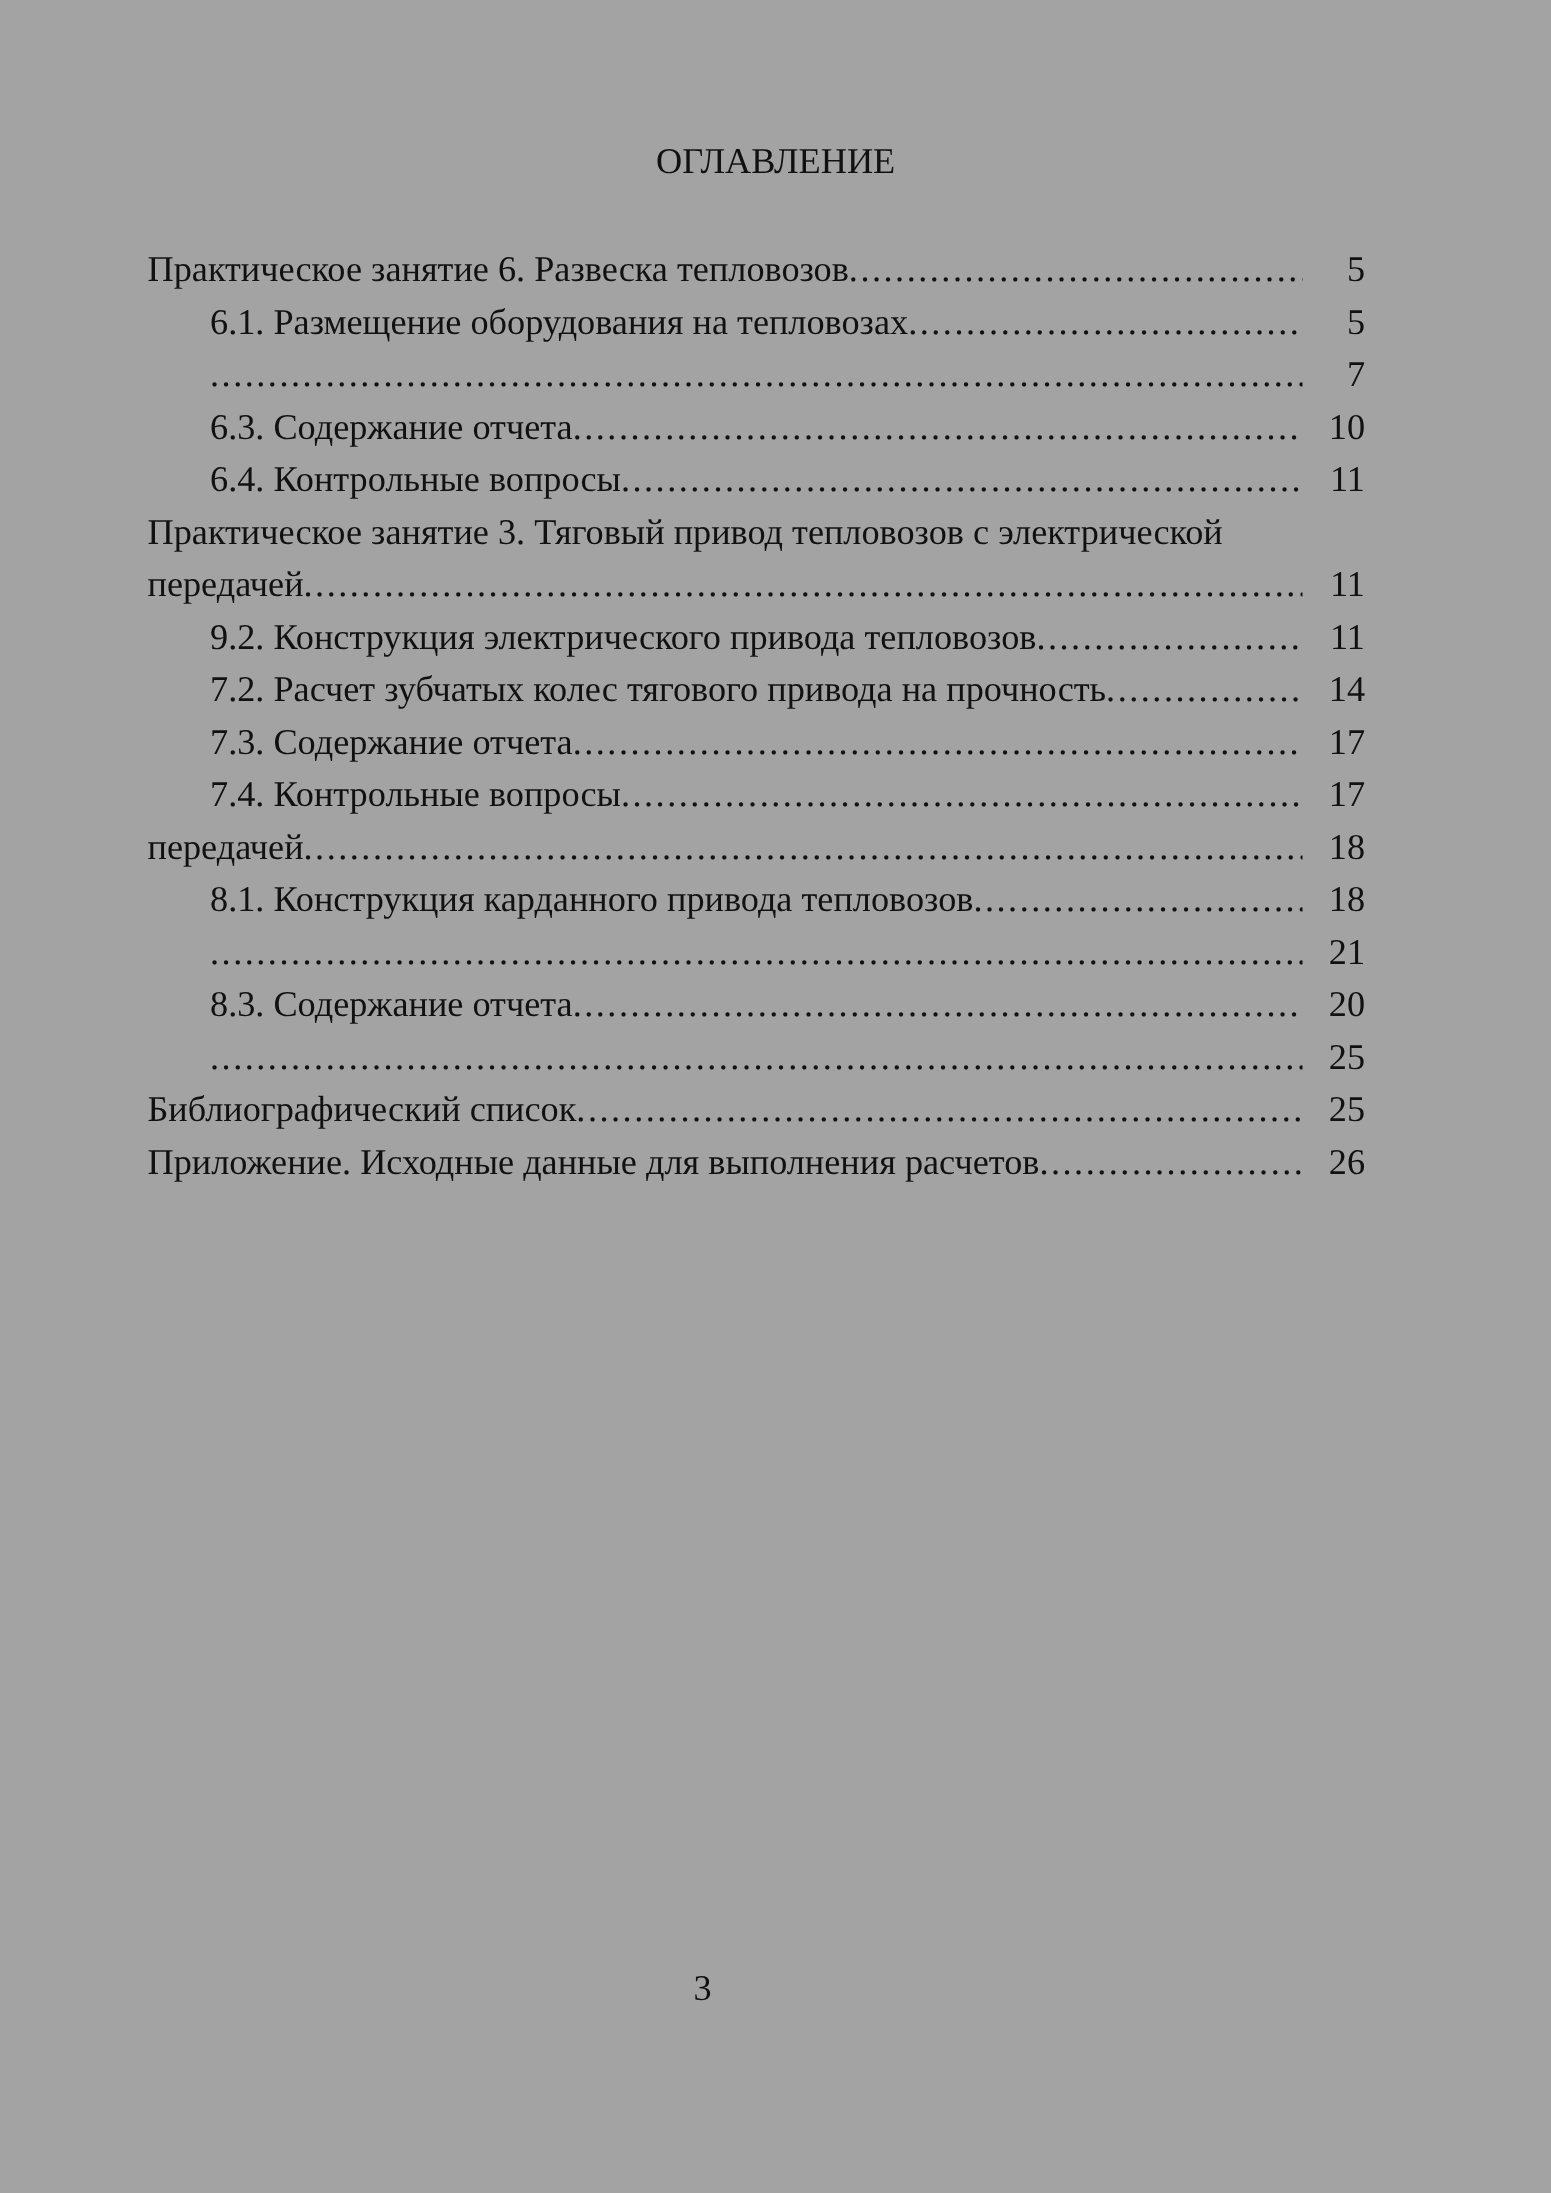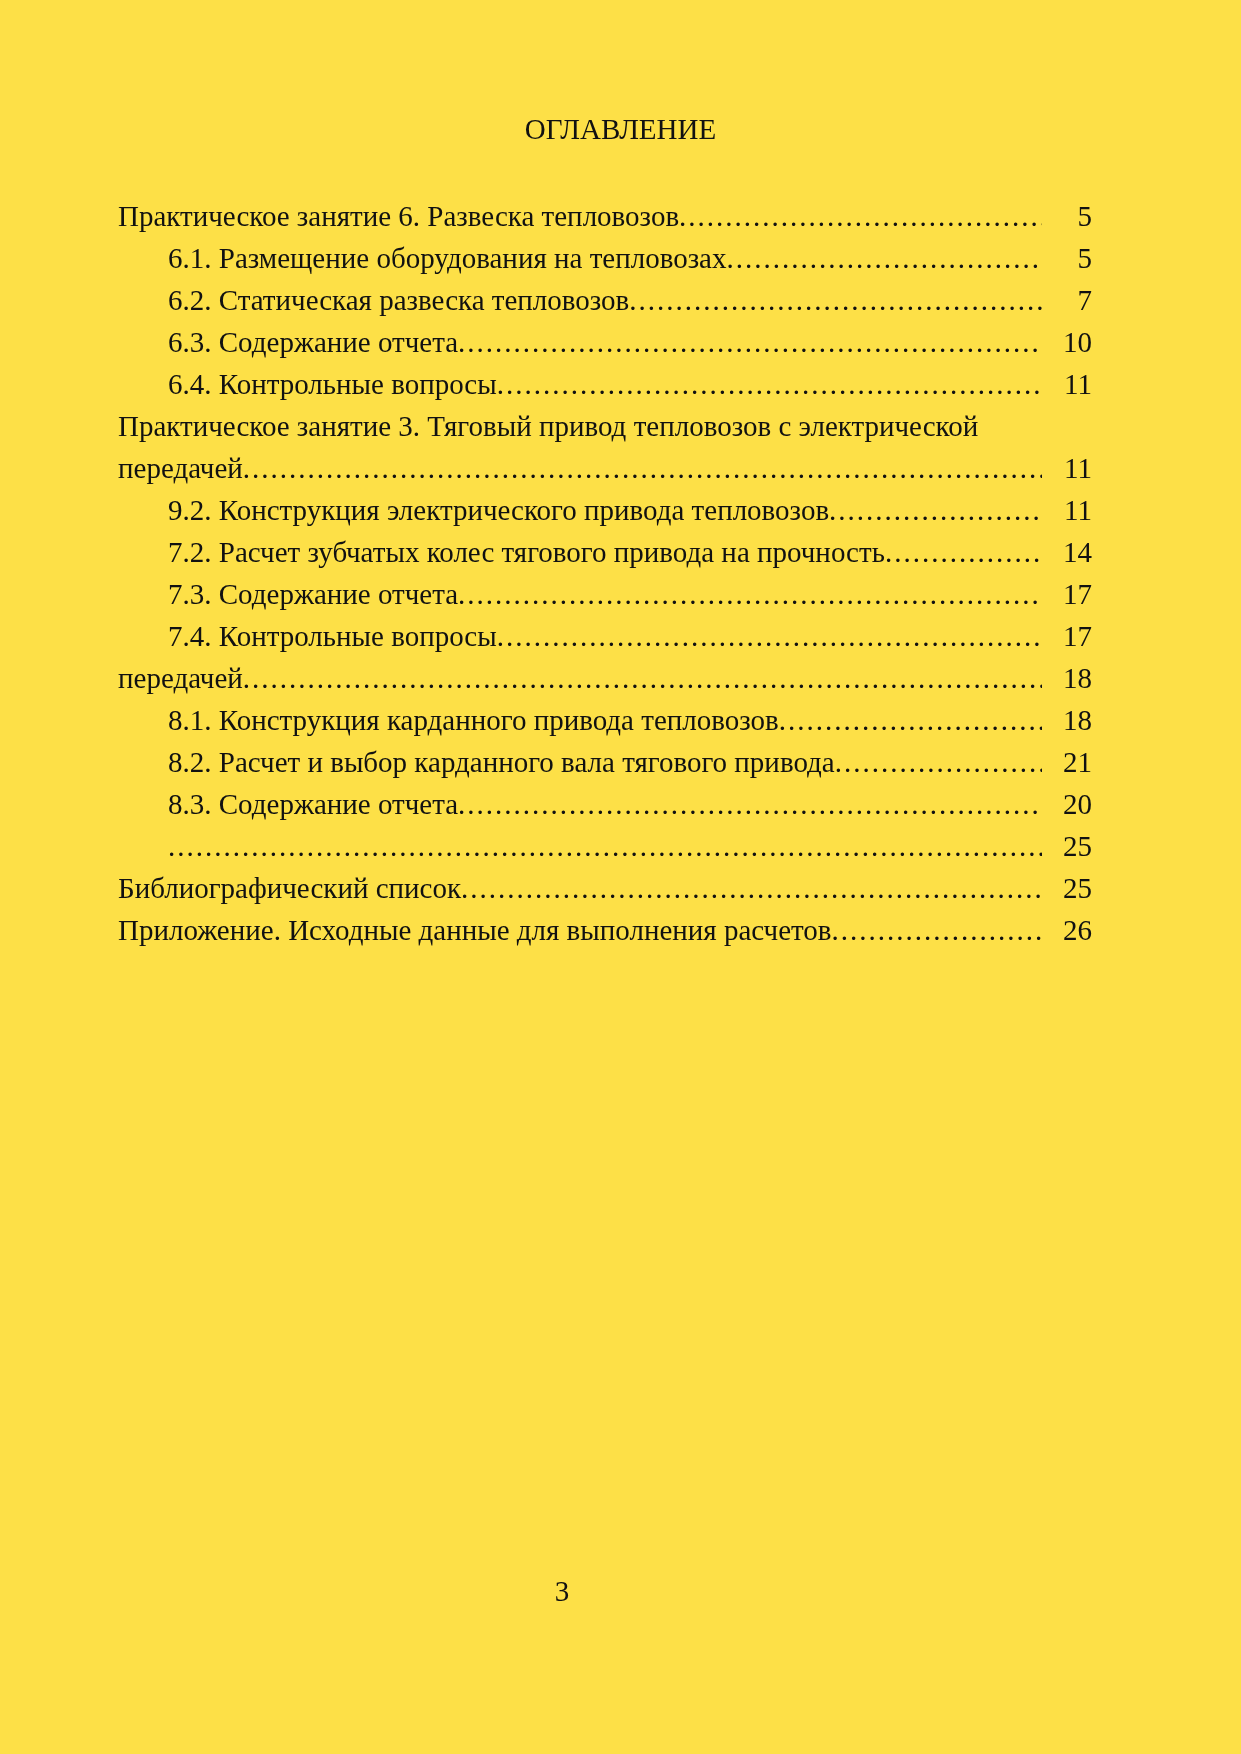--- a/index.html
+++ b/index.html
@@ -8,21 +8,21 @@
     height: 1754px;
     background: #ffffff;
     position: relative;
     font-family: "Liberation Serif", "DejaVu Serif", serif;
     color: #111111;
     overflow: hidden;
   }
   .page {
     position: absolute;
     inset: 0;
-    background: #fde047;
+    background: #a3a3a3;
   }
   .doc-title {
     position: absolute;
     top: 108px;
     left: 0;
     width: 1241px;
     text-align: center;
     font-size: 29px;
     line-height: 42px;
     font-weight: normal;
@@ -77,21 +77,20 @@
     <span class="toc-text">Практическое занятие 6. Развеска тепловозов</span>
     <span class="toc-leader" aria-hidden="true">................................................................................................................................................................</span>
     <span class="toc-page">5</span>
   </div>
       <div class="toc-row sub">
     <span class="toc-text">6.1. Размещение оборудования на тепловозах</span>
     <span class="toc-leader" aria-hidden="true">................................................................................................................................................................</span>
     <span class="toc-page">5</span>
   </div>
       <div class="toc-row sub">
-    <span class="toc-text">6.2. Статическая развеска тепловозов</span>
     <span class="toc-leader" aria-hidden="true">................................................................................................................................................................</span>
     <span class="toc-page">7</span>
   </div>
       <div class="toc-row sub">
     <span class="toc-text">6.3. Содержание отчета</span>
     <span class="toc-leader" aria-hidden="true">................................................................................................................................................................</span>
     <span class="toc-page">10</span>
   </div>
       <div class="toc-row sub">
     <span class="toc-text">6.4. Контрольные вопросы</span>
@@ -132,21 +131,20 @@
     <span class="toc-text">передачей</span>
     <span class="toc-leader" aria-hidden="true">................................................................................................................................................................</span>
     <span class="toc-page">18</span>
   </div>
       <div class="toc-row sub">
     <span class="toc-text">8.1. Конструкция карданного привода тепловозов</span>
     <span class="toc-leader" aria-hidden="true">................................................................................................................................................................</span>
     <span class="toc-page">18</span>
   </div>
       <div class="toc-row sub">
-    <span class="toc-text">8.2. Расчет и выбор карданного вала тягового привода</span>
     <span class="toc-leader" aria-hidden="true">................................................................................................................................................................</span>
     <span class="toc-page">21</span>
   </div>
       <div class="toc-row sub">
     <span class="toc-text">8.3. Содержание отчета</span>
     <span class="toc-leader" aria-hidden="true">................................................................................................................................................................</span>
     <span class="toc-page">20</span>
   </div>
       <div class="toc-row sub">
     <span class="toc-leader" aria-hidden="true">................................................................................................................................................................</span>

